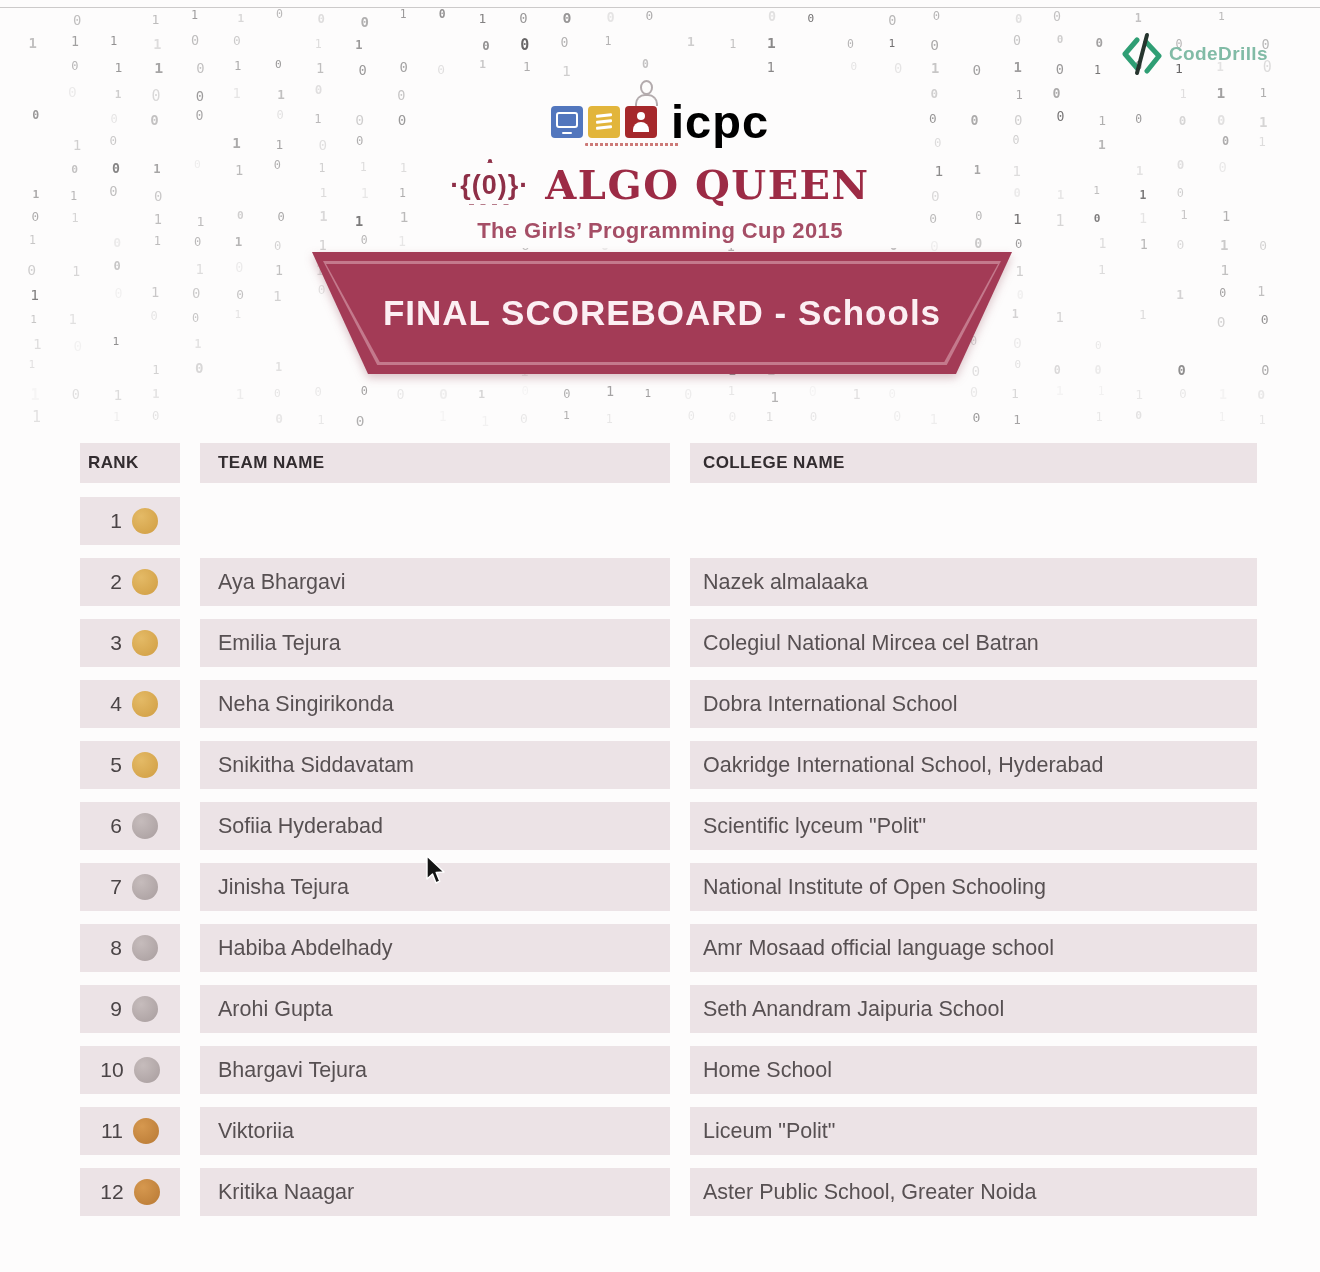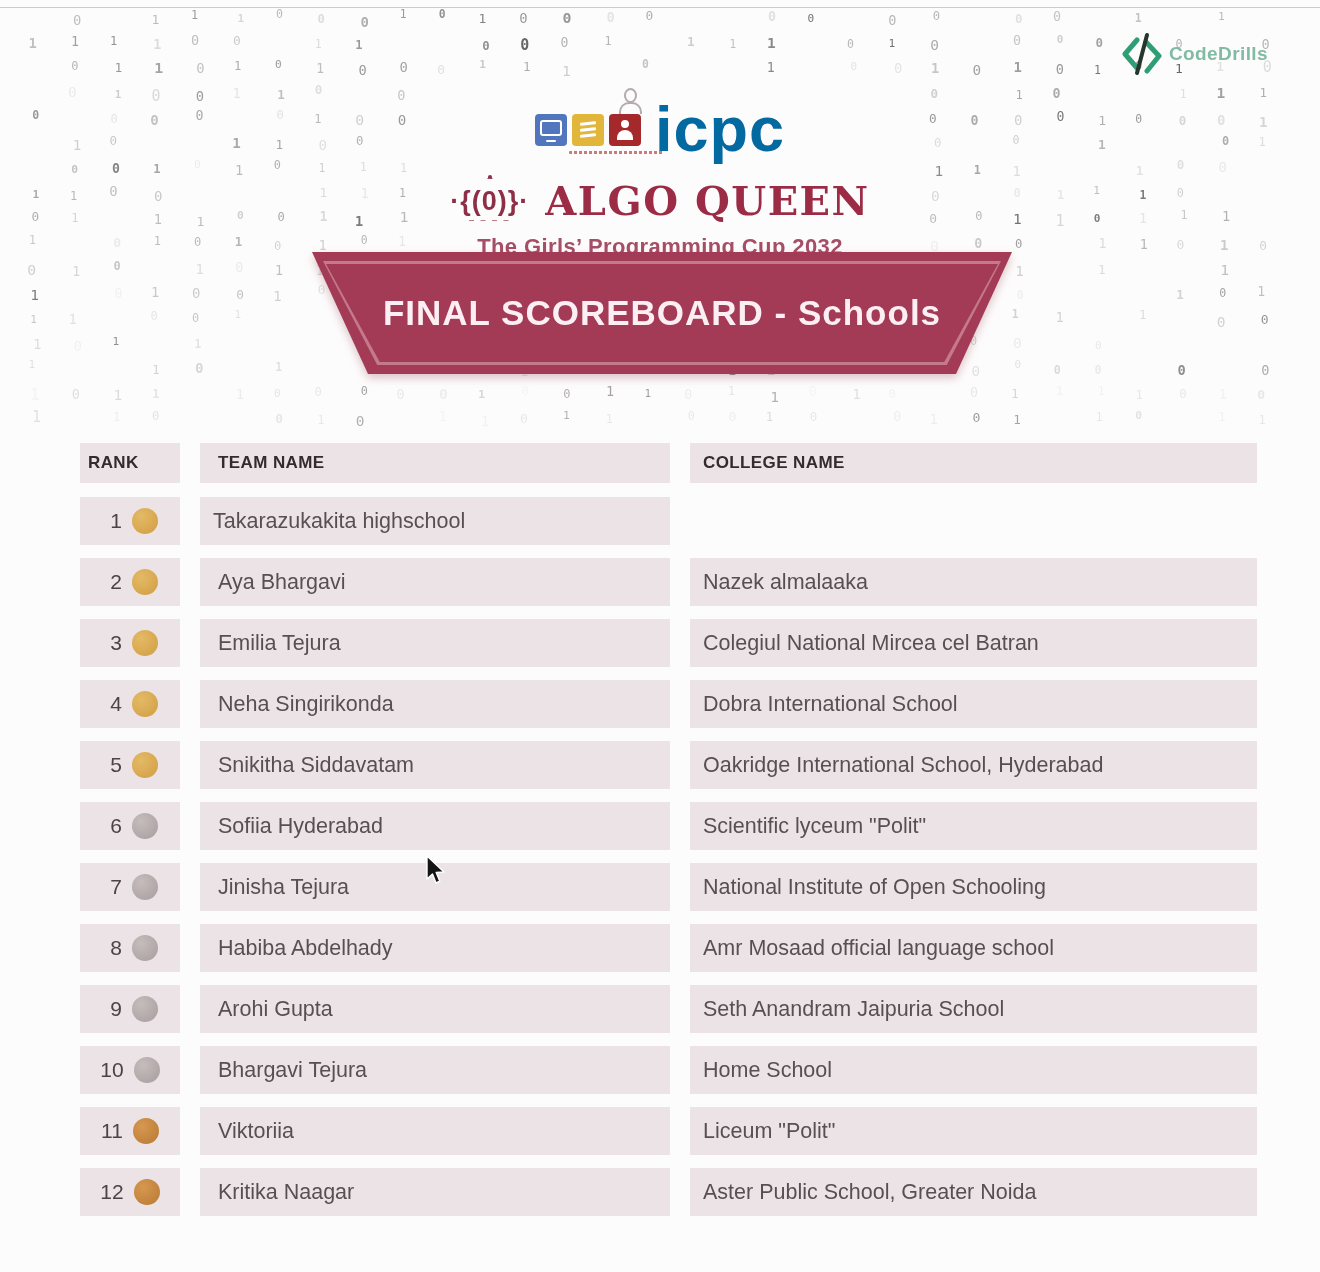--- a/index.html
+++ b/index.html
@@ -24,21 +24,21 @@
   .sq-yellow .bar{position:absolute;left:8px;width:16px;height:2.5px;background:#fff;border-radius:1px;transform:rotate(-7deg);}
   .sq-yellow .b1{top:8px}.sq-yellow .b2{top:14px}.sq-yellow .b3{top:20px}
   .sq-red{background:#a5282b;}
   .sq-red .head{position:absolute;left:12px;top:6px;width:8px;height:8px;border-radius:50%;background:#fff;}
   .sq-red .body{position:absolute;left:8px;top:16px;width:16px;height:10px;border-radius:8px 8px 0 0;background:#fff;}
   .person-outline{position:absolute;right:-2px;top:-26px;width:26px;height:26px;}
   .person-outline .p-head{position:absolute;left:7px;top:0;width:9px;height:11px;border:2px solid #b3abad;border-radius:50%;}
   .person-outline .p-sh{position:absolute;left:2px;top:14px;width:19px;height:10px;border:2px solid #b3abad;border-bottom:none;border-radius:10px 10px 0 0;}
   .icpc-caption{position:absolute;left:34px;bottom:-8px;width:94px;height:3px;border-radius:1px;opacity:.65;
      background:repeating-linear-gradient(90deg,#b23430 0 3px,transparent 3px 5px);}
-  .icpc-text{font-size:63px;line-height:1;font-weight:600;color:#0369a1;letter-spacing:1px;}
+  .icpc-text{font-size:47px;line-height:1;font-weight:600;color:#000000;letter-spacing:1px;}
 
   .title-row{display:flex;align-items:center;justify-content:center;gap:16px;margin-top:14px;}
   .crown{color:#8e2f47;line-height:1;}
   .c-dot{width:4px;height:4px;border-radius:50%;background:#8e2f47;margin:0 auto 0;}
   .c-caret{font-size:15px;font-weight:bold;height:9px;line-height:8px;}
   .c-body{font-size:27px;font-weight:bold;letter-spacing:1px;}
   .c-base{font-size:9px;letter-spacing:2px;margin-top:1px;}
   .algo-queen{font-family:"DejaVu Serif","Liberation Serif",serif;font-weight:bold;font-size:40px;
      color:#9c2b45;letter-spacing:1.5px;white-space:nowrap;}
   .subtitle{margin-top:9px;font-size:22px;font-weight:bold;color:#a54e66;letter-spacing:.4px;}
@@ -500,21 +500,21 @@
 
     <div class="title-row">
       <div class="crown">
         <div class="c-dot"></div>
         <div class="c-caret">ˆ</div>
         <div class="c-body">·{(0)}·</div>
         <div class="c-base">– – – –</div>
       </div>
       <div class="algo-queen">ALGO QUEEN</div>
     </div>
-    <div class="subtitle">The Girls’ Programming Cup 2032</div>
+    <div class="subtitle">The Girls’ Programming Cup 2015</div>
   </div>
 
   <div class="codedrills">
     <svg width="40" height="44" viewBox="0 0 40 44">
       <polyline points="15,8 3,22 15,36" fill="none" stroke="#2f9e74" stroke-width="5" stroke-linecap="round" stroke-linejoin="round"></polyline>
       <polyline points="24,10 37,24 25,39" fill="none" stroke="#2f9e74" stroke-width="5" stroke-linecap="round" stroke-linejoin="round"></polyline>
       <line x1="25" y1="3" x2="15" y2="41" stroke="#26352e" stroke-width="4" stroke-linecap="round"></line>
     </svg>
     <span class="codedrills-label">CodeDrills</span>
   </div>
@@ -531,21 +531,20 @@
       <div class="cell h-rank">RANK</div>
       <div class="cell h-team">TEAM NAME</div>
       <div class="cell h-college">COLLEGE NAME</div>
     </div>
     <div id="rows">
   <div class="srow body-row">
     <div class="cell rank-cell">
       <span class="rank-num">1</span>
       <span class="medal gold"></span>
     </div>
-    <div class="cell college-cell">Takarazukakita highschool</div>
   </div>
 
   <div class="srow body-row">
     <div class="cell rank-cell">
       <span class="rank-num">2</span>
       <span class="medal gold"></span>
     </div>
     <div class="cell team-cell">Aya Bhargavi</div>
     <div class="cell college-cell">Nazek almalaaka</div>
   </div>

